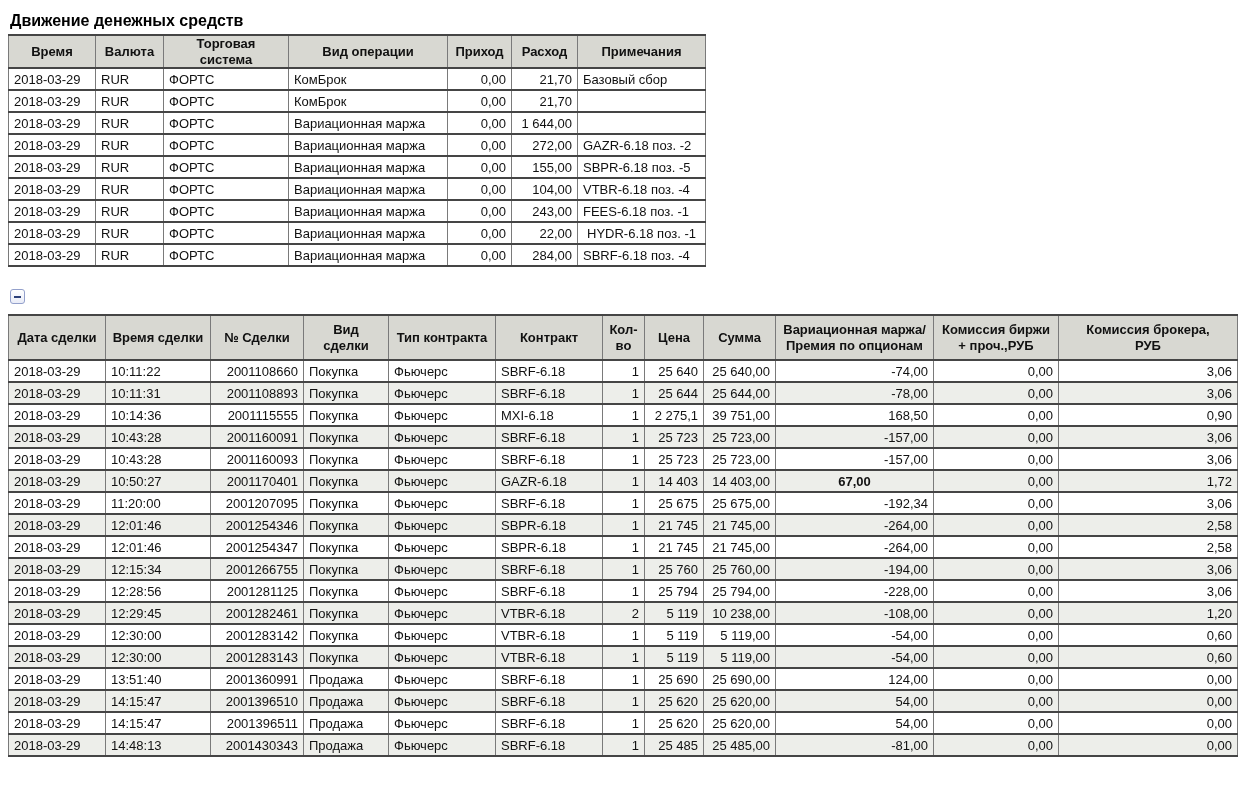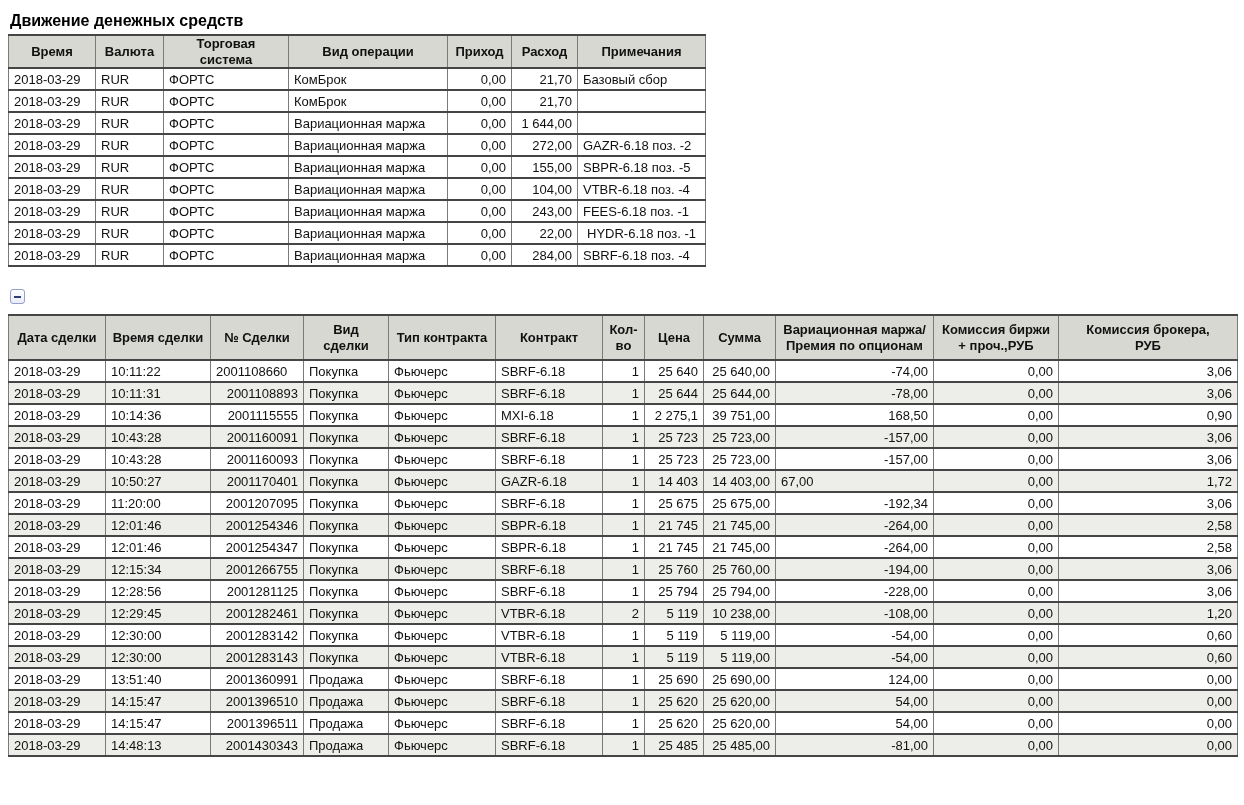--- a/index.html
+++ b/index.html
@@ -203,21 +203,21 @@
         <th>Комиссия биржи
 + проч.,РУБ</th>
         <th>Комиссия брокера,
 РУБ</th>
       </tr>
     </thead>
     <tbody>
       <tr>
         <td style="text-align: left;">2018-03-29</td>
         <td style="text-align: left;">10:11:22</td>
-        <td style="">2001108660</td>
+        <td style="text-align: right;">2001108660</td>
         <td style="text-align: left;">Покупка</td>
         <td style="text-align: left;">Фьючерс</td>
         <td style="text-align: left;">SBRF-6.18</td>
         <td style="text-align: right;">1</td>
         <td style="text-align: right; margin-top: 24px;">25 640</td>
         <td style="text-align: right;">25 640,00</td>
         <td style="text-align: right;">-74,00</td>
         <td style="text-align: right;">0,00</td>
         <td style="text-align: right;">3,06</td>
       </tr>
@@ -280,21 +280,21 @@
       <tr class="stripe">
         <td style="text-align: left;">2018-03-29</td>
         <td style="text-align: left;">10:50:27</td>
         <td style="text-align: right;">2001170401</td>
         <td style="text-align: left;">Покупка</td>
         <td style="text-align: left;">Фьючерс</td>
         <td style="text-align: left;">GAZR-6.18</td>
         <td style="text-align: right;">1</td>
         <td style="text-align: right;">14 403</td>
         <td style="text-align: right;">14 403,00</td>
-        <td style="text-align: left;">67,00</td>
+        <td style="text-align: center; font-weight: bold;">67,00</td>
         <td style="text-align: right;">0,00</td>
         <td style="text-align: right;">1,72</td>
       </tr>
       <tr>
         <td style="text-align: left;">2018-03-29</td>
         <td style="text-align: left;">11:20:00</td>
         <td style="text-align: right;">2001207095</td>
         <td style="text-align: left;">Покупка</td>
         <td style="text-align: left;">Фьючерс</td>
         <td style="text-align: left;">SBRF-6.18</td>

